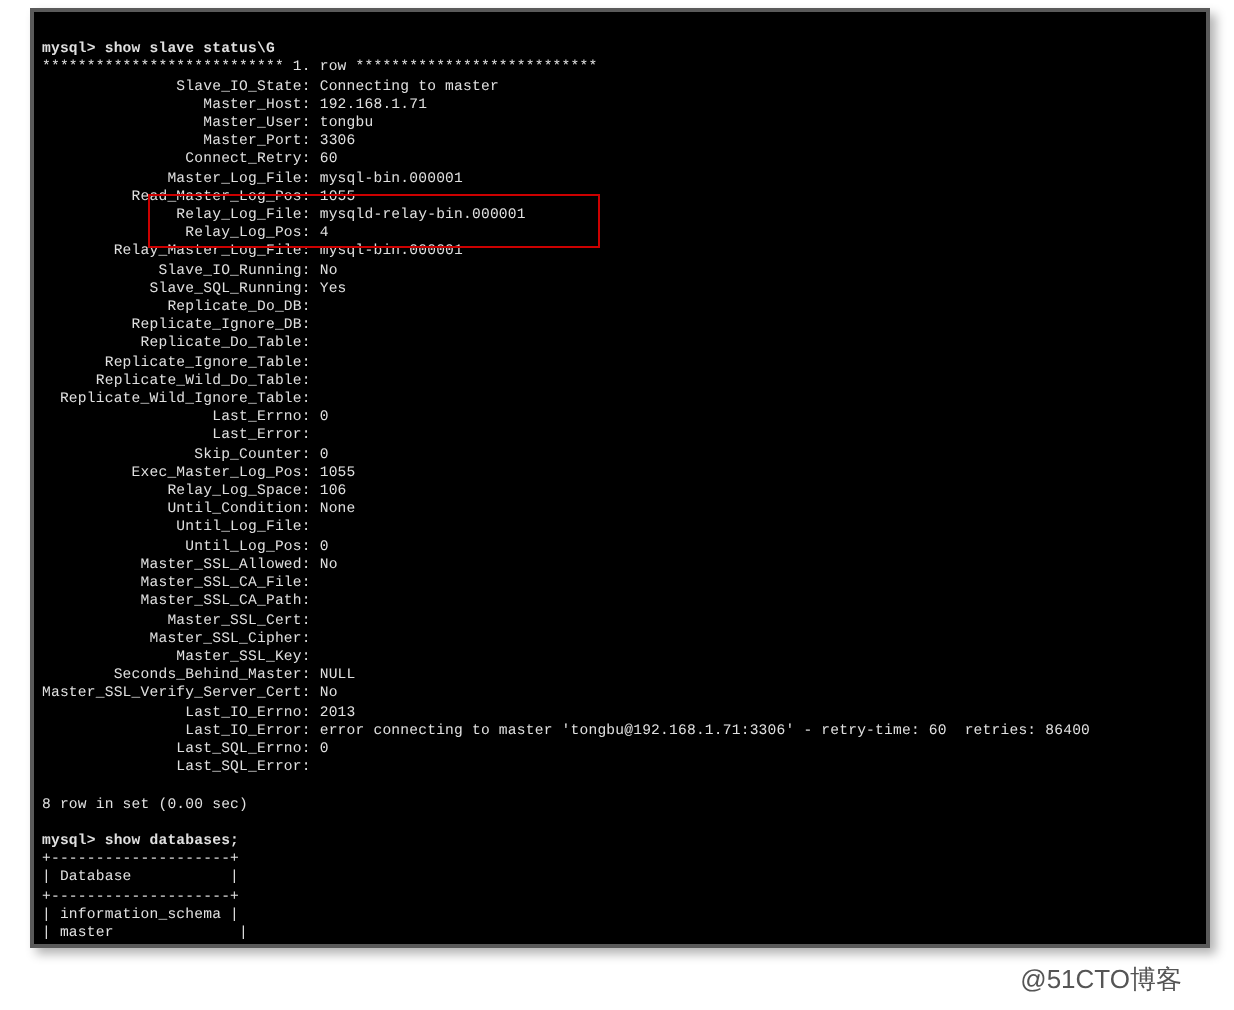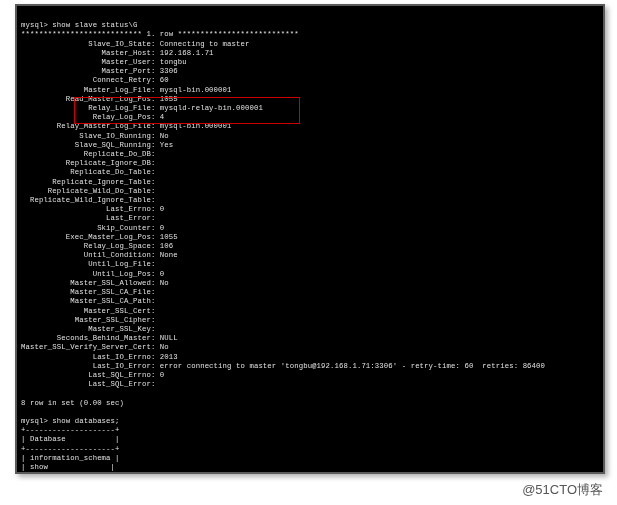--- a/index.html
+++ b/index.html
@@ -23,34 +23,34 @@
     }
     .terminal {
       background: #000000;
       color: #e0e0e0;
       font-size: 7.3px;
       line-height: 9.2px;
       padding: 6px 4px;
       white-space: pre;
       letter-spacing: 0.1px;
     }
-    .prompt-line { color: #e0e0e0; }
+    .prompt-line { color: #e0e0e0; font-weight: bold; }
     .redbox {
       position: absolute;
       border: 1px solid #cc0000;
       top: 91px;
       left: 57px;
       width: 226px;
       height: 27px;
       pointer-events: none;
     }
     .watermark {
       position: absolute;
       bottom: 6px;
-      right: 14px;
+      right: 26px;
       font-family: sans-serif;
       font-size: 13px;
       color: #555;
     }
     .stars { color: #e0e0e0; }
     .table-border { letter-spacing: 0.1px; }
   </style>
 </head>
 <body>
 
@@ -97,20 +97,20 @@
                Last_SQL_Errno: 0
                Last_SQL_Error: 
 </span>
 <span>8 row in set (0.00 sec)</span>
 
 <span class="prompt-line">mysql&gt; show databases;</span>
 <span class="table-border">+--------------------+</span>
 <span>| Database           |</span>
 <span class="table-border">+--------------------+</span>
 <span id="table-rows">| information_schema |
-| show              |
+| master              |
 </span><span class="table-border">+--------------------+</span>
 
 </div>
   <div class="redbox"></div>
 </div>
 
 <div class="watermark">@51CTO博客</div>
 
 </body></html>

